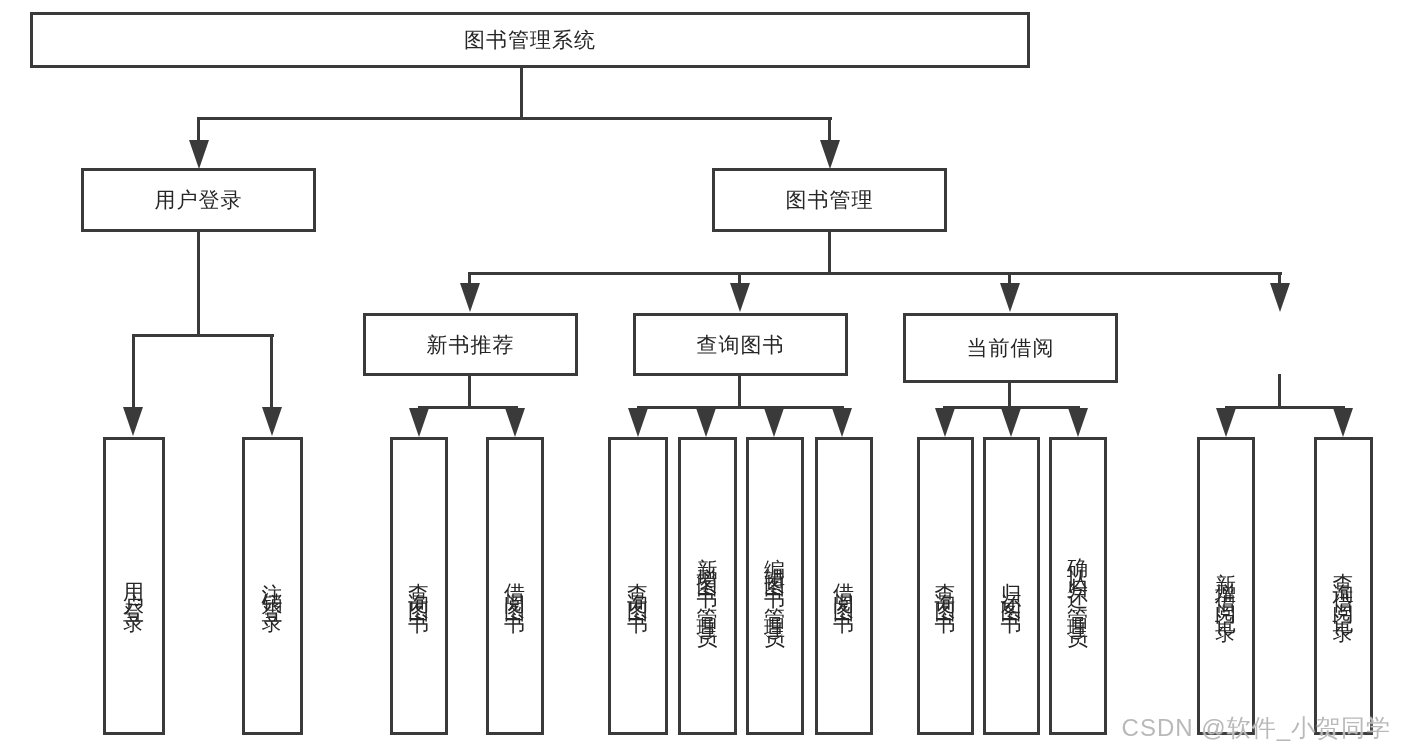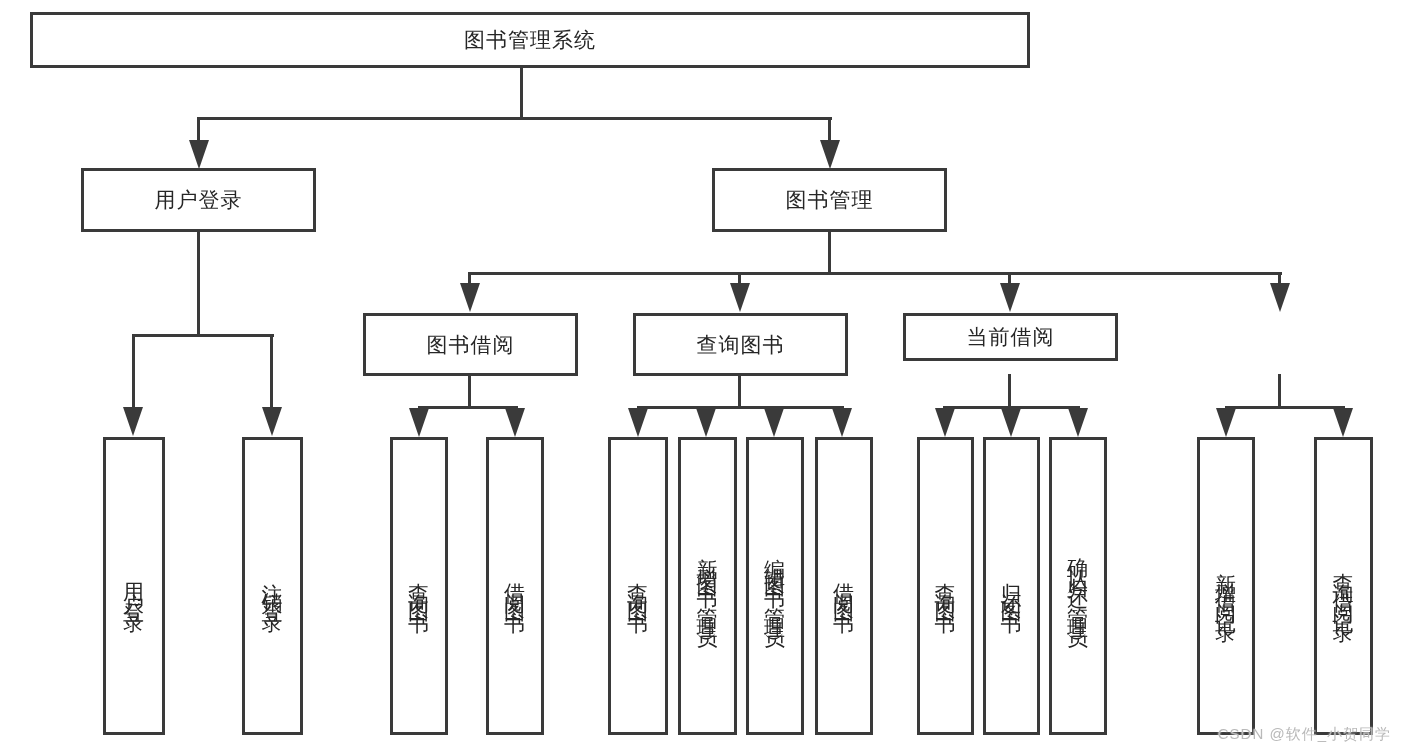--- a/index.html
+++ b/index.html
@@ -39,21 +39,21 @@
     width: 0; height: 0;
     border-left: 10px solid transparent;
     border-right: 10px solid transparent;
     border-top: 29px solid #3a3a3a;
     z-index: 1;
   }
   #watermark {
     position: absolute;
     right: 14px;
     bottom: 3px;
-    font-size: 15px;
+    font-size: 24px;
     color: #b9b9b9;
     letter-spacing: 1px;
     z-index: 3;
     text-shadow: 0 0 2px #ffffff;
     white-space: nowrap;
   }
 </style>
 </head>
 <body>
 
@@ -82,23 +82,23 @@
   <div class="hl" style="left:469px; top:272px; width:813px;"></div>
   <div class="vl" style="left:468px; top:272px; height:14px;"></div>
   <div class="ar" style="left:460px; top:283px;"></div>
   <div class="vl" style="left:738px; top:272px; height:14px;"></div>
   <div class="ar" style="left:730px; top:283px;"></div>
   <div class="vl" style="left:1008px; top:272px; height:14px;"></div>
   <div class="ar" style="left:1000px; top:283px;"></div>
   <div class="vl" style="left:1278px; top:272px; height:14px;"></div>
   <div class="ar" style="left:1270px; top:283px;"></div>
 
-  <div class="box" style="left:363px; top:313px; width:215px; height:63px;">图书借阅</div>
+  <div class="box" style="left:363px; top:313px; width:215px; height:63px;">新书推荐</div>
   <div class="box" style="left:633px; top:313px; width:215px; height:63px;">查询图书</div>
-  <div class="box" style="left:903px; top:313px; width:215px; height:48px;">当前借阅</div>
+  <div class="box" style="left:903px; top:313px; width:215px; height:70px;">当前借阅</div>
 
   <div class="vl" style="left:468px; top:374px; height:35px;"></div>
   <div class="vl" style="left:738px; top:374px; height:35px;"></div>
   <div class="vl" style="left:1008px; top:374px; height:35px;"></div>
   <div class="vl" style="left:1278px; top:374px; height:35px;"></div>
 
   <div class="hl" style="left:418px; top:406px; width:100px;"></div>
   <div class="hl" style="left:637px; top:406px; width:207px;"></div>
   <div class="hl" style="left:943px; top:406px; width:137px;"></div>
   <div class="hl" style="left:1225px; top:406px; width:120px;"></div>

